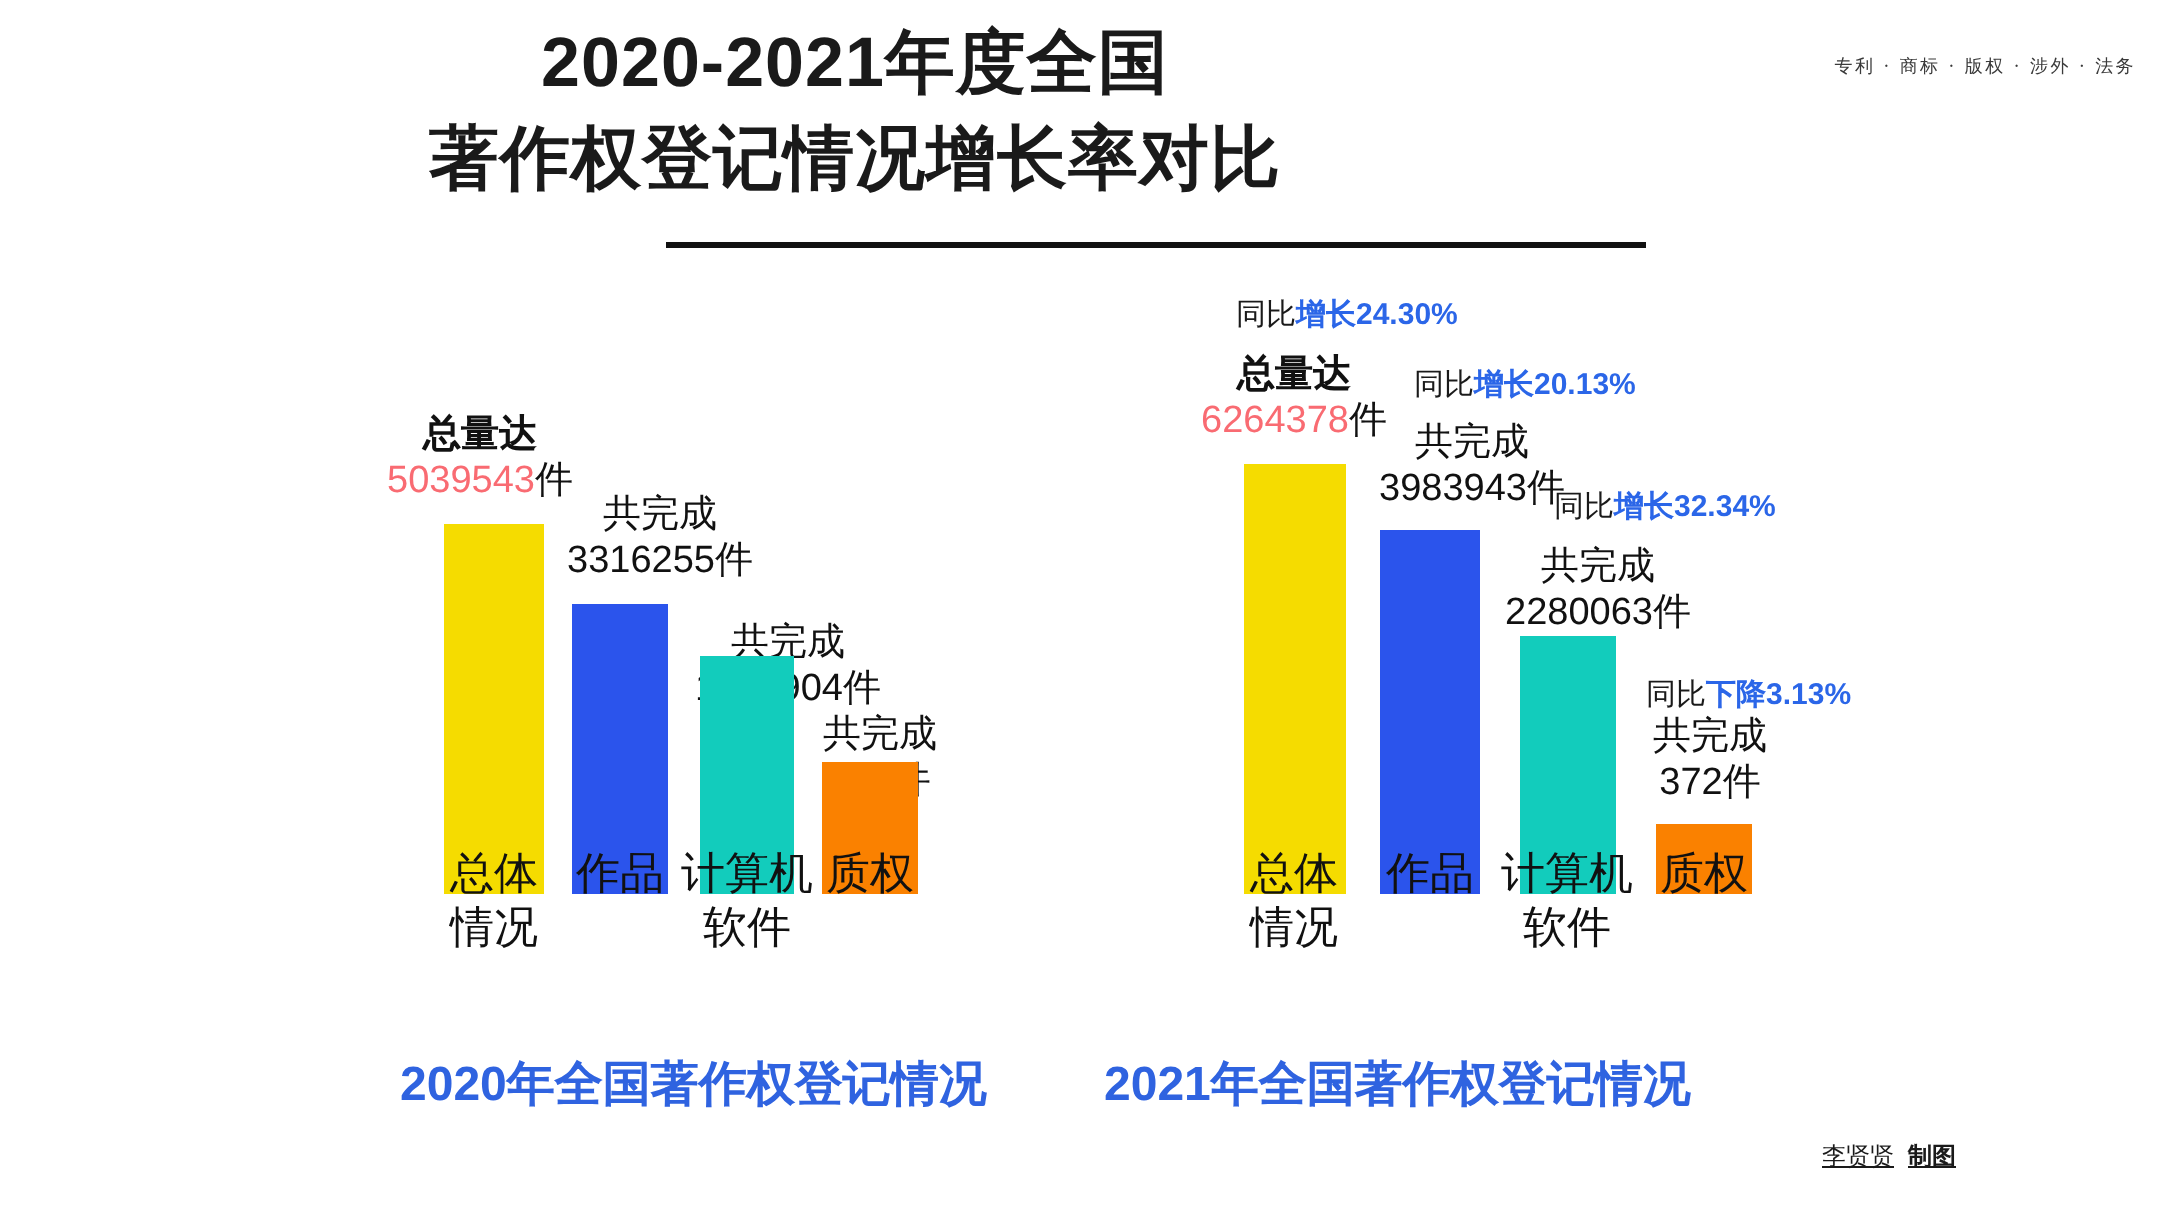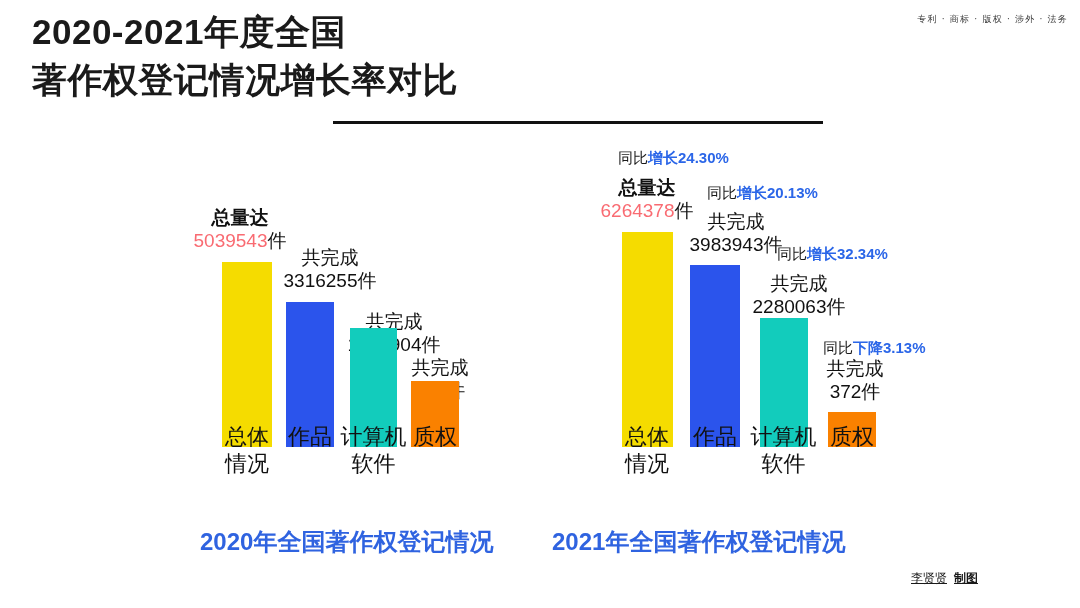--- a/index.html
+++ b/index.html
@@ -17,21 +17,21 @@
     background: #ffffff;
     overflow: hidden;
   }
 
   
   .title-block {
     position: absolute;
     left: 0;
     top: 8px;
     width: 855px;
-    padding-left: 32px;
+    text-align: center;
   }
   .title-line {
     font-size: 35px;
     font-weight: 700;
     color: #1a1a1a;
     line-height: 1.36;
     letter-spacing: 0.5px;
     white-space: nowrap;
   }
   .title-underline {
@@ -63,21 +63,21 @@
     flex: 0 0 auto;
   }
   .logo-name {
     font-size: 31px;
     font-weight: 700;
     color: #1f1f1f;
     letter-spacing: 3px;
     line-height: 1;
   }
   .logo-tagline {
-    margin-top: 3px;
+    margin-top: 17px;
     font-size: 9px;
     color: #3a3a3a;
     letter-spacing: 1.2px;
     white-space: nowrap;
     font-family: "DejaVu Serif", "Liberation Serif", serif;
   }
 
   
   .plot {
     position: absolute;

